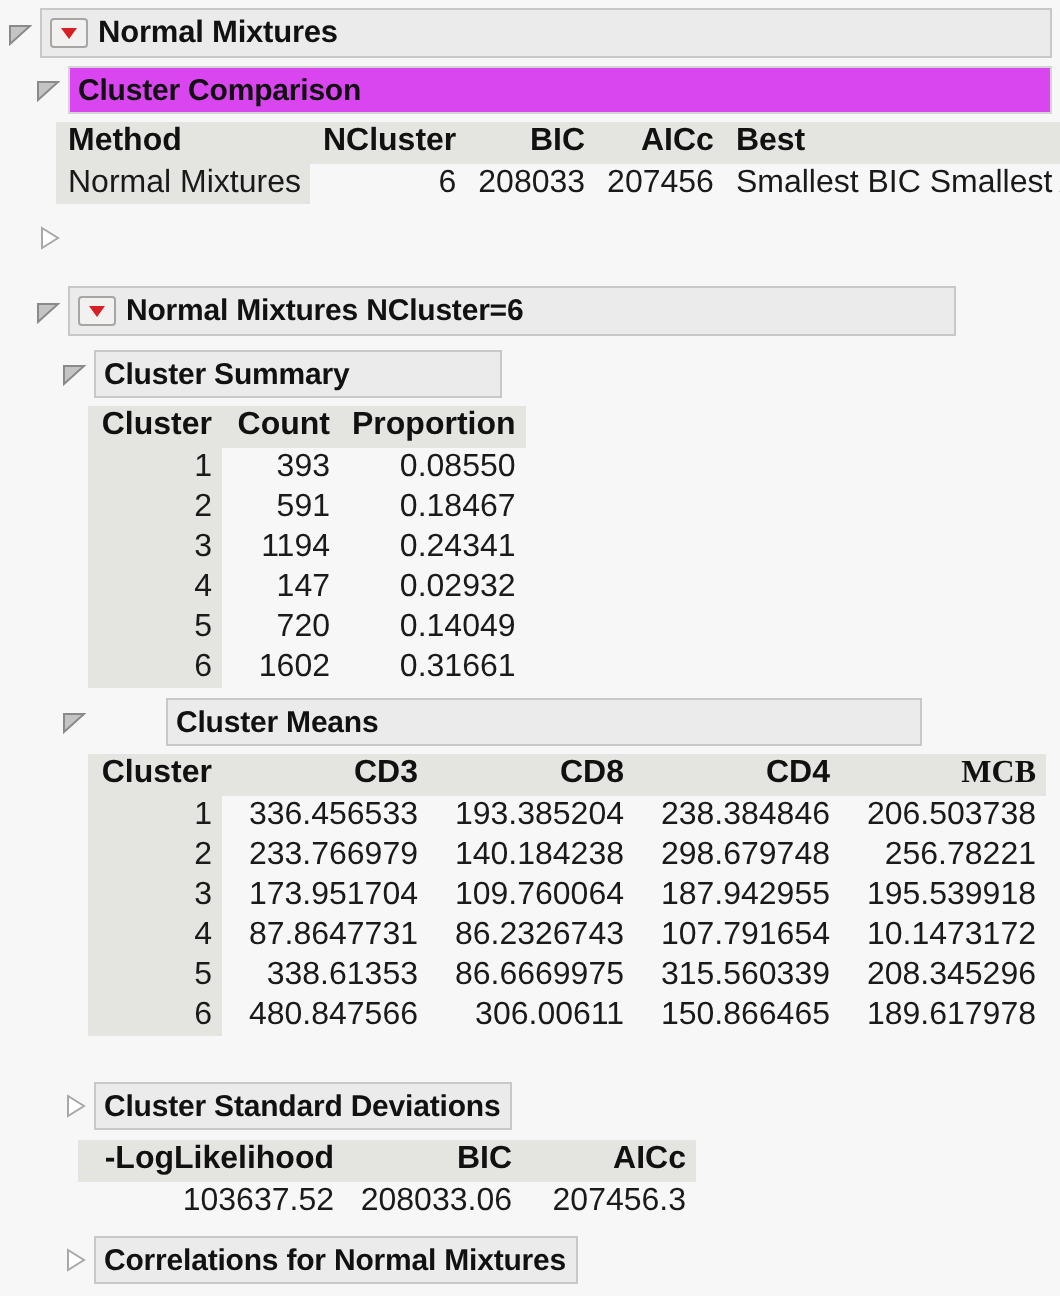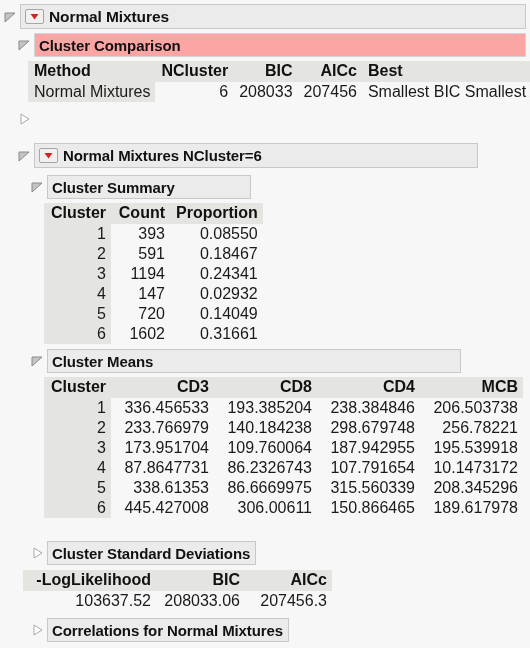--- a/index.html
+++ b/index.html
@@ -117,21 +117,21 @@
     <span class="bar-title big">Normal Mixtures</span>
   </div>
 </div>
 
 <div class="abs barline" style="left:18px; top:33px; width:508px;">
   <span class="tri">
     <svg width="12" height="12" viewBox="0 0 12 12">
       <polygon points="1,2 11,2 1,11" fill="#c4c4c4" stroke="#8a8a8a" stroke-width="1"></polygon>
     </svg>
   </span>
-  <div class="bar" style="flex:1 1 auto; height:24px; background:#fca5a5; border-color:#d4d4d4;">
+  <div class="bar" style="flex:1 1 auto; height:24px; background:#d946ef; border-color:#d4d4d4;">
     <span class="bar-title">Cluster Comparison</span>
   </div>
 </div>
 
 <table class="abs" style="left:28px; top:61px;">
   <thead>
     <tr>
       <th class="lft" style="width:118px;">Method</th>
       <th style="width:68px;">NCluster</th>
       <th style="width:60px;">BIC</th>
@@ -226,33 +226,33 @@
       </tr>
     </tbody>
 </table>
 
 <div class="abs barline" style="left:31px; top:349px; width:430px;">
   <span class="tri">
     <svg width="12" height="12" viewBox="0 0 12 12">
       <polygon points="1,2 11,2 1,11" fill="#c4c4c4" stroke="#8a8a8a" stroke-width="1"></polygon>
     </svg>
   </span>
-  <div class="bar" style="flex:1 1 auto; height:24px;">
+  <div class="bar" style="flex:1 1 auto; height:24px;margin-left:36px;">
     <span class="bar-title">Cluster Means</span>
   </div>
 </div>
 
 <table class="abs" style="left:44px; top:377px;">
   <thead>
     <tr>
       <th style="width:56px;">Cluster</th>
       <th style="width:92px;">CD3</th>
       <th style="width:92px;">CD8</th>
       <th style="width:92px;">CD4</th>
-      <th style="width:92px;">MCB</th>
+      <th style="width:92px;font-family:Liberation Serif, serif;">MCB</th>
     </tr>
   </thead>
   <tbody id="cluster-means-body">
       <tr>
         <td class="rowhdr">1</td>
         <td>336.456533</td>
         <td>193.385204</td>
         <td>238.384846</td>
         <td>206.503738</td>
       </tr>
@@ -279,40 +279,40 @@
       </tr>
       <tr>
         <td class="rowhdr">5</td>
         <td>338.61353</td>
         <td>86.6669975</td>
         <td>315.560339</td>
         <td>208.345296</td>
       </tr>
       <tr>
         <td class="rowhdr">6</td>
-        <td>445.427008</td>
+        <td>480.847566</td>
         <td>306.00611</td>
         <td>150.866465</td>
         <td>189.617978</td>
       </tr>
     </tbody>
 </table>
 
 <div class="abs barline" style="left:31px; top:541px;">
   <span class="tri">
     <svg width="12" height="12" viewBox="0 0 12 12">
       <polygon points="3,1 11,6 3,11" fill="#ffffff" stroke="#a8a8a8" stroke-width="1"></polygon>
     </svg>
   </span>
   <div class="bar" style="height:24px;">
     <span class="bar-title">Cluster Standard Deviations</span>
   </div>
 </div>
 
-<table class="abs" style="left:23px; top:570px;">
+<table class="abs" style="left:39px; top:570px;">
   <thead>
     <tr>
       <th style="width:122px;">-LogLikelihood</th>
       <th style="width:78px;">BIC</th>
       <th style="width:76px;">AICc</th>
     </tr>
   </thead>
   <tbody>
     <tr>
       <td>103637.52</td>

